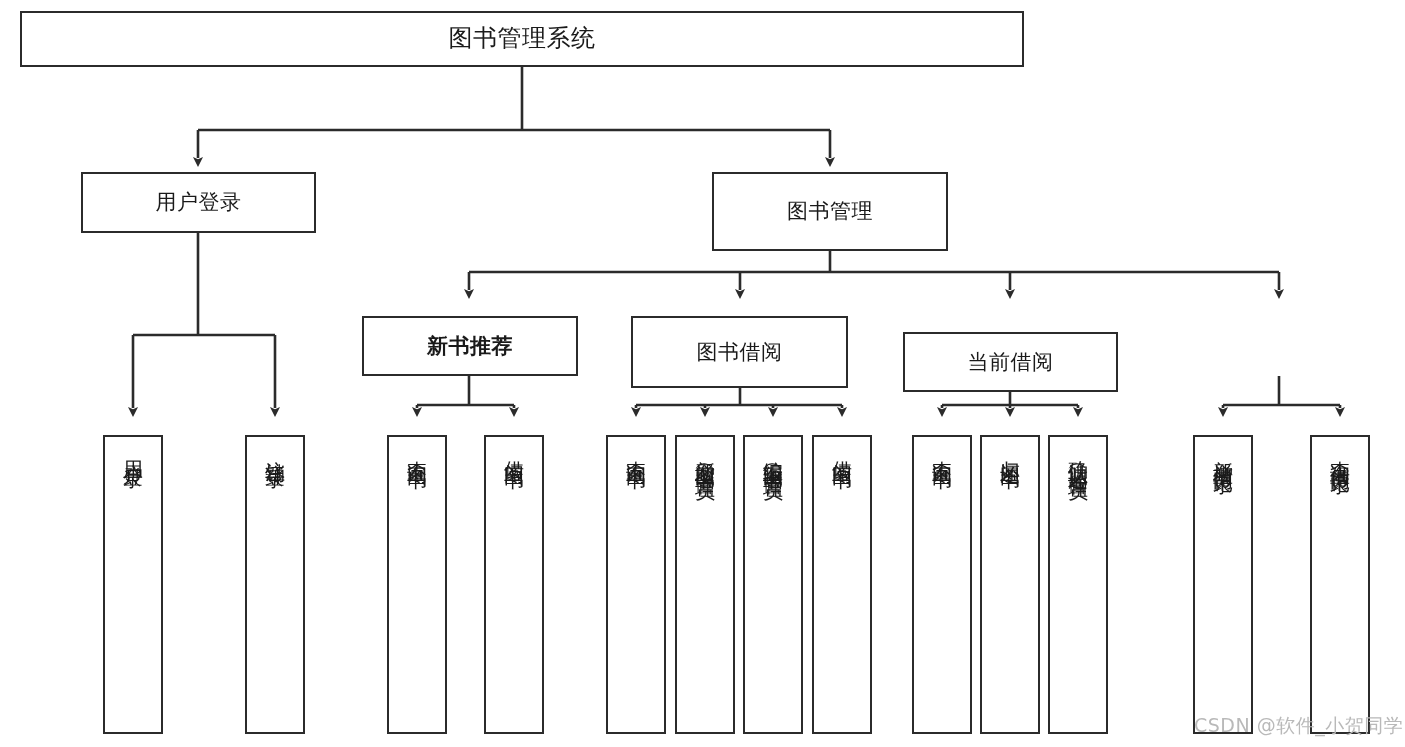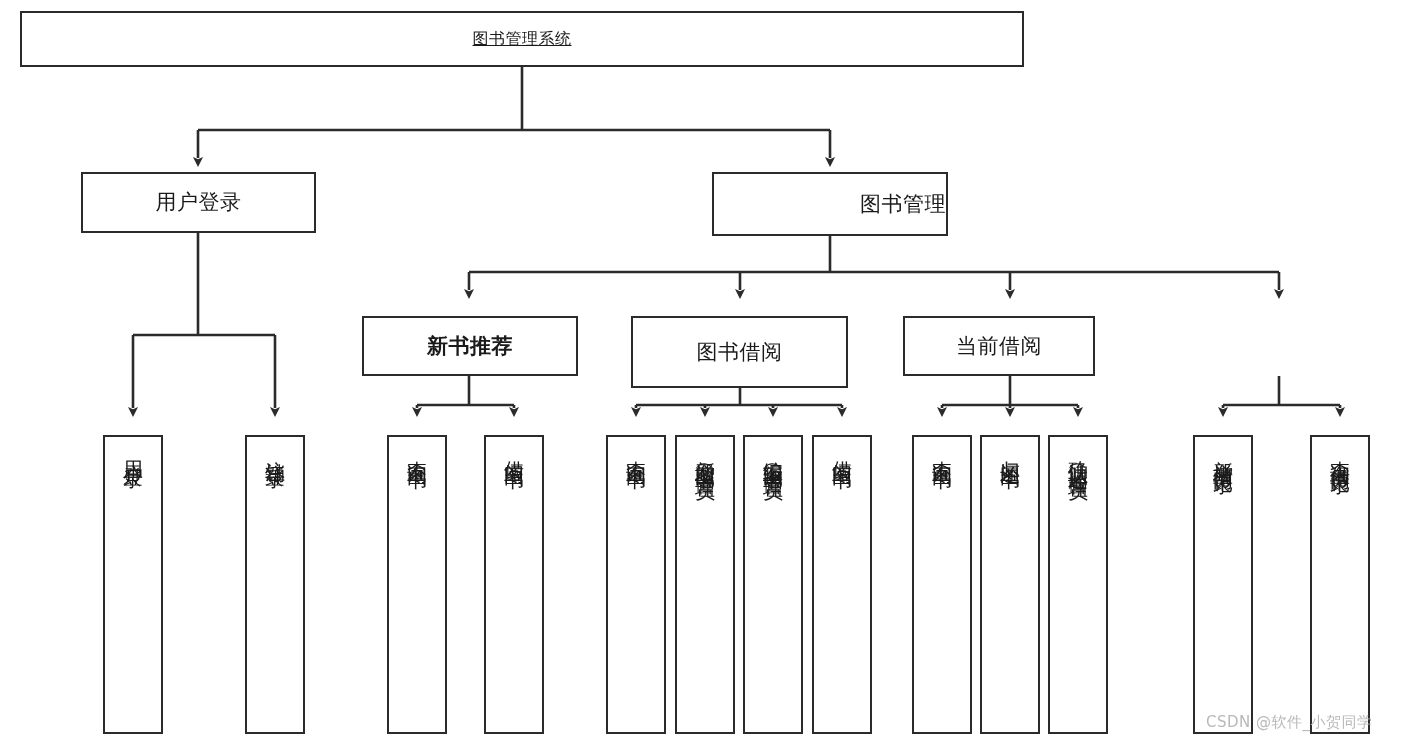--- a/index.html
+++ b/index.html
@@ -39,44 +39,42 @@
     display: block;
     text-align: center;
     line-height: 1.15;
     white-space: nowrap;
   }
   .node.h .lbl {
     font-size: 21px;
     letter-spacing: 0.5px;
   }
   .node.root .lbl {
-    font-size: 16px;
+    font-size: 24px;
     letter-spacing: 0.5px;
-    text-decoration: underline;
   }
   
   .node.v {
     align-items: flex-start;
     padding-top: 8px;
   }
   .node.v .lbl {
     writing-mode: vertical-rl;
     text-orientation: upright;
     font-size: 20px;
     line-height: 1.05;
     letter-spacing: 3px;
     white-space: nowrap;
   }
   .watermark {
     position: absolute;
-    font-size: 15px;
+    font-size: 19px;
     color: #b9b9b9;
     white-space: nowrap;
     letter-spacing: 0.5px;
-    padding-left: 12px;
   }
 </style>
 </head>
 <body>
 
 <div id="canvas">
 
   <svg id="wires" viewBox="0 0 1405 747">
     <defs>
       <marker id="arrow" markerWidth="12" markerHeight="12" refX="1" refY="5" orient="auto" markerUnits="userSpaceOnUse">
@@ -129,31 +127,31 @@
     </g>
   </svg>
 
   <div class="node root" style="left:20px; top:11px; width:1004px; height:56px;">
     <span class="lbl">图书管理系统</span>
   </div>
 
   <div class="node h" style="left:81px; top:172px; width:235px; height:61px;">
     <span class="lbl">用户登录</span>
   </div>
-  <div class="node h" style="left:712px; top:172px; width:236px; height:64px;justify-content:flex-end;">
+  <div class="node h" style="left:712px; top:172px; width:236px; height:79px;">
     <span class="lbl">图书管理</span>
   </div>
 
   <div class="node h" style="left:362px; top:316px; width:216px; height:60px;font-weight:bold;">
     <span class="lbl">新书推荐</span>
   </div>
   <div class="node h" style="left:631px; top:316px; width:217px; height:72px;">
     <span class="lbl">图书借阅</span>
   </div>
-  <div class="node h" style="left:903px; top:316px; width:192px; height:60px;">
+  <div class="node h" style="left:903px; top:332px; width:215px; height:60px;">
     <span class="lbl">当前借阅</span>
   </div>
 
   <div class="node v" style="left:103px; top:435px; width:60px; height:299px;">
     <span class="lbl">用户登录</span>
   </div>
   <div class="node v" style="left:245px; top:435px; width:60px; height:299px;">
     <span class="lbl">注销登录</span>
   </div>
 

